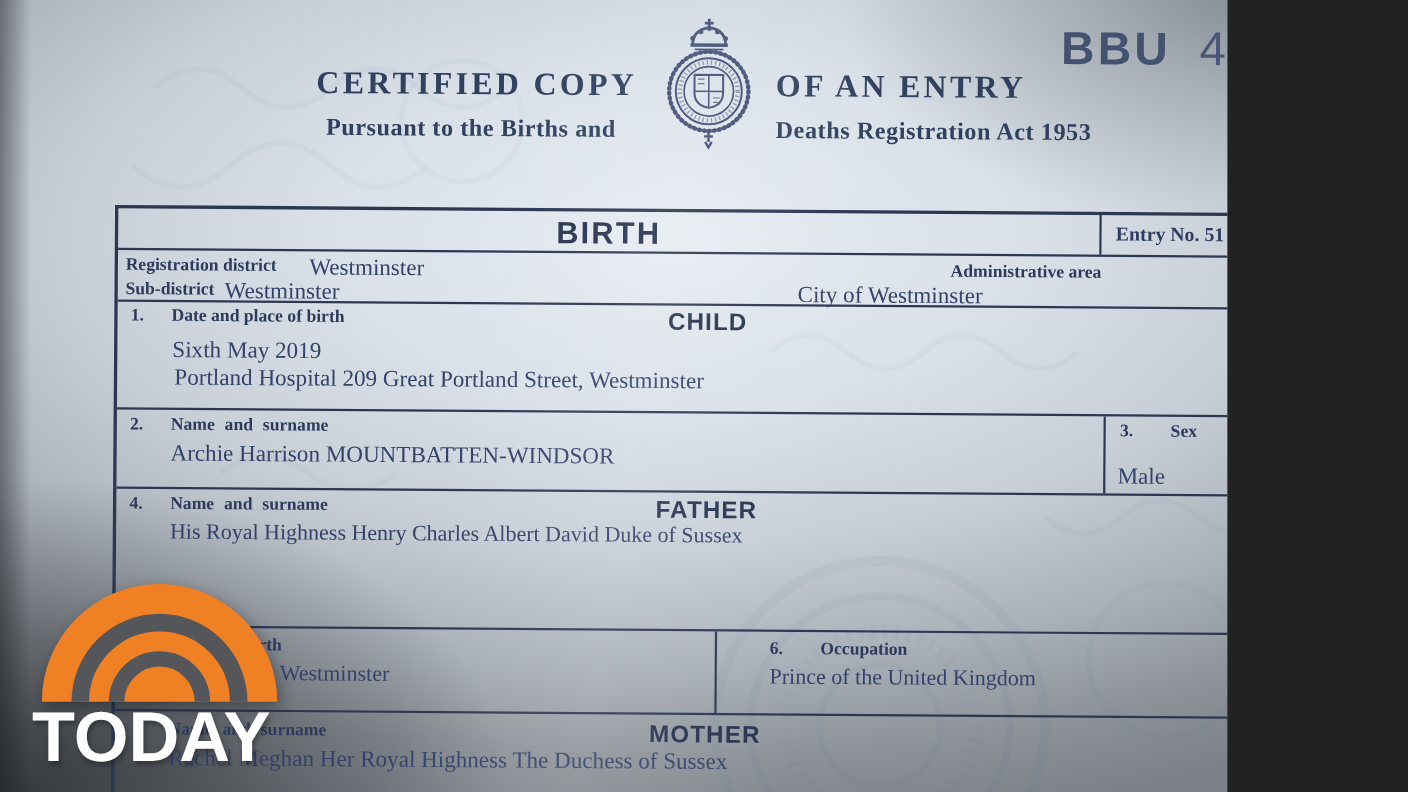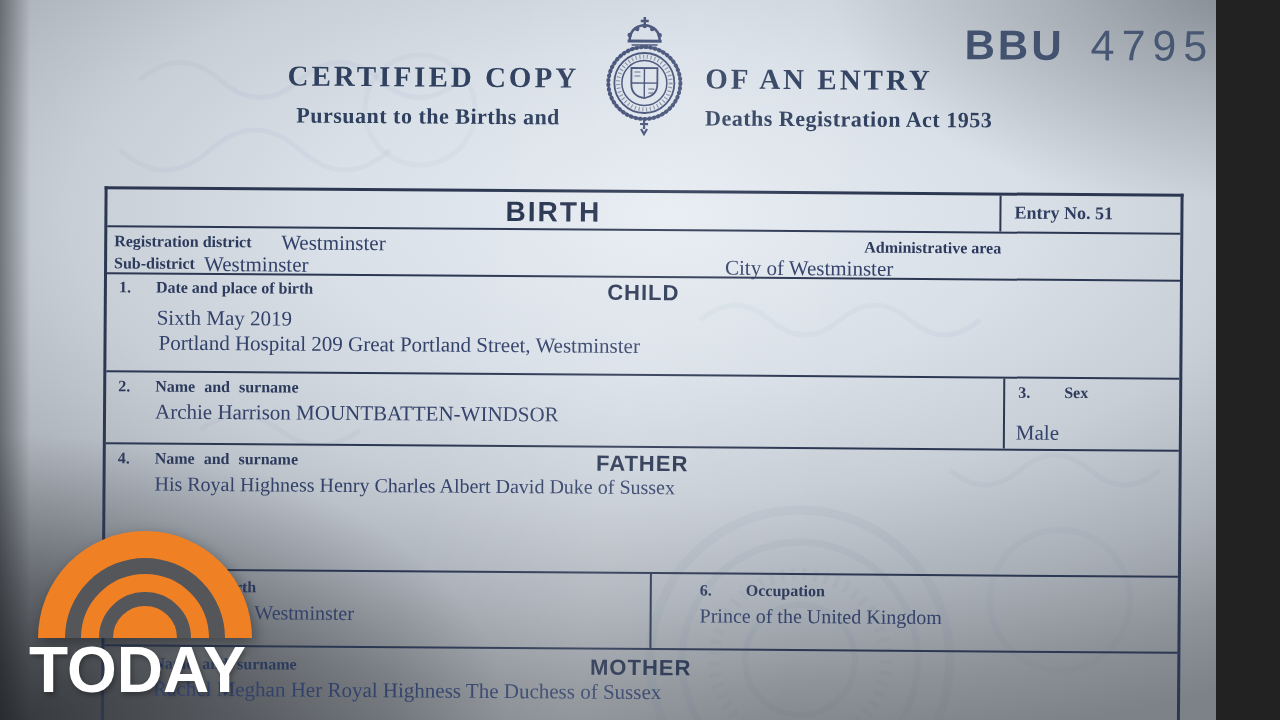--- a/index.html
+++ b/index.html
@@ -1,19 +1,19 @@
 <!DOCTYPE html>
 <html><head>
 <meta charset="utf-8">
 <style>
   * { margin: 0; padding: 0; box-sizing: border-box; }
   html, body { width: 1280px; height: 720px; overflow: hidden; background: #222; }
 
   .frame {
-    position: relative; width: 1216px; height: 720px; overflow: hidden;
+    position: relative; width: 1116px; height: 720px; overflow: hidden;
     font-family: "Liberation Serif", serif;
   }
 
   
   .bg {
     position: absolute; inset: 0;
     background:
       radial-gradient(95% 75% at 55% 30%,
         #e7ecf2 0%, #d9e0e8 30%, #c7ced6 52%, #aab0b8 72%, #8d9298 88%, #7d8288 100%);
   }

